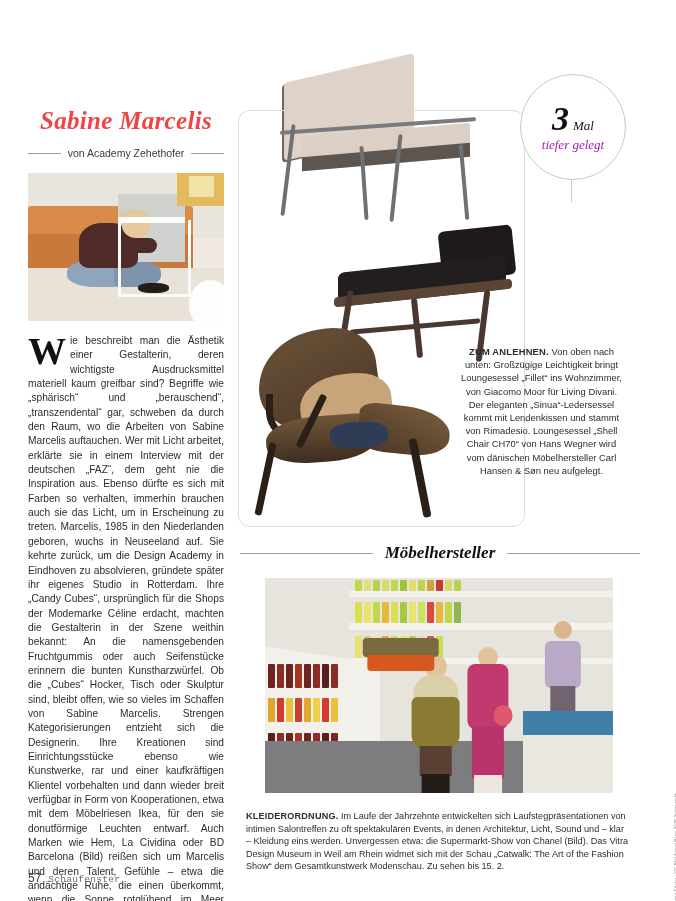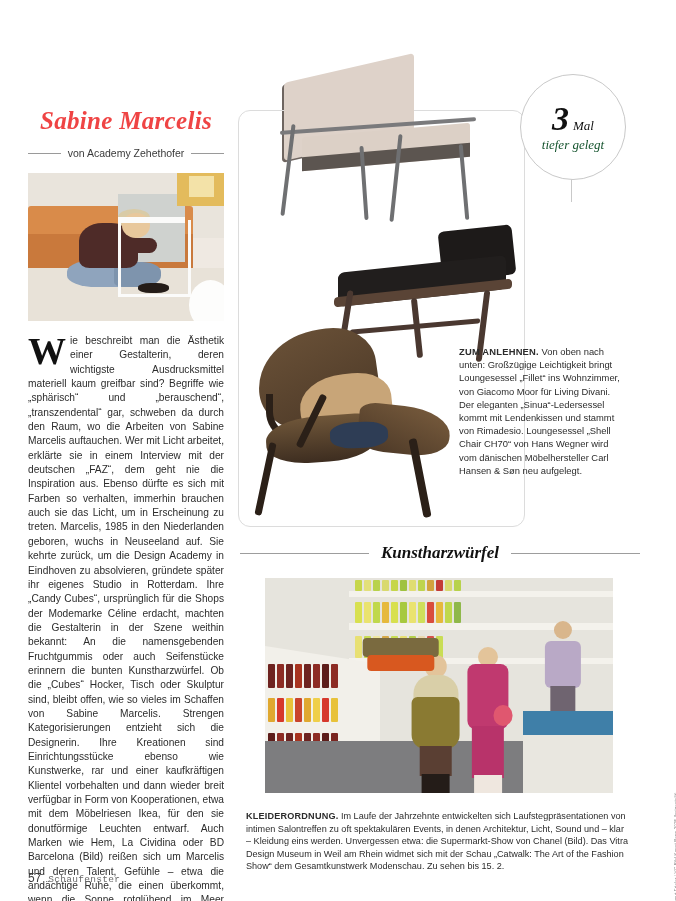--- a/index.html
+++ b/index.html
@@ -133,27 +133,27 @@
   
   .badge{
     position:absolute;left:520px;top:74px;width:104px;height:104px;border-radius:50%;
     border:1px solid #c9c9c9;background:#fff;
     display:flex;flex-direction:column;align-items:center;justify-content:center;
     font-family:"Liberation Serif", serif;z-index:5;
   }
   .badge .l1{display:flex;align-items:baseline;gap:4px;}
   .badge .num{font-size:34px;font-weight:bold;font-style:italic;line-height:1;color:#111;}
   .badge .mal{font-size:13px;font-style:italic;color:#111;}
-  .badge .l2{font-size:13px;font-style:italic;color:#14532d;margin-top:1px;}
+  .badge .l2{font-size:13px;font-style:italic;color:#a21caf;margin-top:1px;}
   .badge-tail{position:absolute;left:571px;top:176px;width:1px;height:26px;background:#c9c9c9;}
 
   
   .chairs-caption{
     position:absolute;left:459px;top:345px;width:165px;
-    font-size:9.4px;line-height:13.2px;color:#2c2c2c;
+    font-size:9.4px;line-height:13.2px;color:#2c2c2c;text-align:center;
   }
   .chairs-caption b{font-weight:bold;letter-spacing:.2px;}
 
   
   .sec-head{position:absolute;left:240px;top:543px;width:400px;display:flex;align-items:center;gap:12px;}
   .sec-head .rule{flex:1;height:1px;background:#9d9d9d;}
   .sec-head .txt{
     font-family:"Liberation Serif", serif;font-style:italic;font-weight:bold;
     font-size:17px;color:#111;white-space:nowrap;
   }
@@ -277,21 +277,21 @@
     </div>
     <div class="l2">tiefer gelegt</div>
   </div>
 
   <div class="chairs-caption">
     <b>ZUM ANLEHNEN.</b><span> Von oben nach unten: Großzügige Leichtigkeit bringt Loungesessel „Fillet“ ins Wohnzimmer, von Giacomo Moor für Living Divani. Der eleganten „Sinua“-Ledersessel kommt mit Lendenkissen und stammt von Rimadesio. Loungesessel „Shell Chair CH70“ von Hans Wegner wird vom dänischen Möbelhersteller Carl Hansen &amp; Søn neu aufgelegt.</span>
   </div>
 
   <div class="sec-head">
     <span class="rule"></span>
-    <span class="txt">Kunstharzwürfel</span>
+    <span class="txt">Möbelhersteller</span>
     <span class="rule"></span>
   </div>
 
   <div class="market">
     <div class="m-wall"></div>
 
     <div class="m-shelf" style="left:24%;top:6%;width:76%;height:3%;"></div>
     <div class="m-row" style="left:26%;top:1%;height:5%;">
       <i style="background:#c6d64a"></i>
         <i style="background:#e3e07a"></i>

